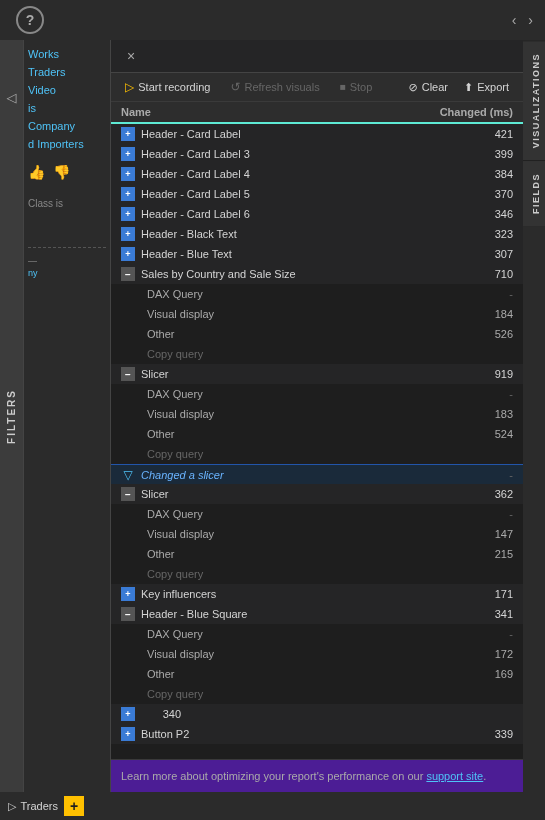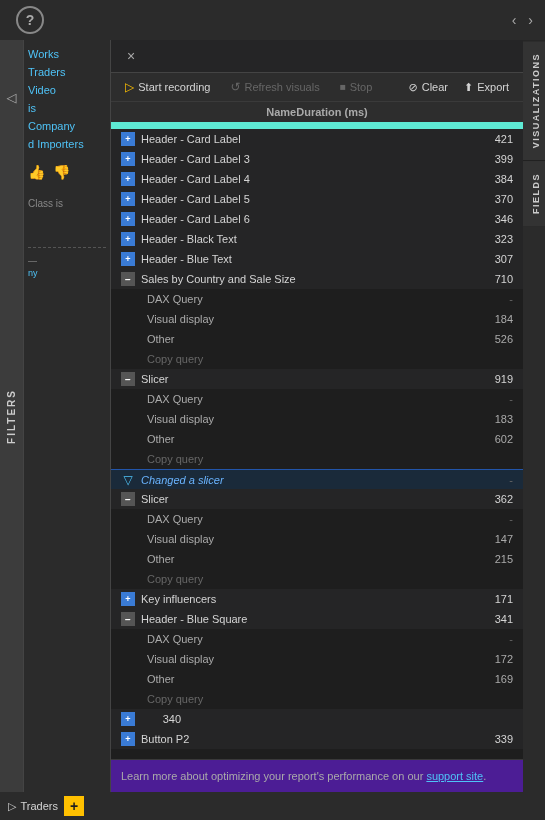--- a/index.html
+++ b/index.html
@@ -88,24 +88,24 @@
       gap: 4px;
       color: #d4d4d4;
       font-size: 11px;
       cursor: pointer;
       padding: 3px 6px;
     }
 
     .perf-list-header {
       display: flex;
       align-items: center;
-      justify-content: center;
+      justify-content: space-between;
       padding: 4px 10px;
       background: #2d2d2d;
-      border-bottom: 7px solid #5eead4;
+      border-bottom: 2px solid #5eead4;
       color: #aaa;
       font-size: 11px;
       font-weight: 600;
     }
 
     .perf-list {
       flex: 1;
       overflow-y: auto;
       overflow-x: hidden;
     }
@@ -441,21 +441,21 @@
           </div>
           <div class="action-btn">
             <span>⬆</span>
             <span>Export</span>
           </div>
         </div>
       </div>
 
       <div class="perf-list-header">
         <span>Name</span>
-        <span>Duration (ms)</span>
+        <span>Changed (ms)</span>
       </div>
 
       <div class="perf-list">
 
         <div class="list-item top-level">
           <span class="item-icon icon-plus">+</span>
           <span class="item-name">Header - Card Label</span>
           <span class="item-duration">421</span>
         </div>
 
@@ -526,21 +526,21 @@
         <div class="list-item child">
           <span class="item-name child-name">DAX Query</span>
           <span class="item-duration child-duration dash">-</span>
         </div>
         <div class="list-item child">
           <span class="item-name child-name">Visual display</span>
           <span class="item-duration child-duration">183</span>
         </div>
         <div class="list-item child">
           <span class="item-name child-name">Other</span>
-          <span class="item-duration child-duration">602</span>
+          <span class="item-duration child-duration">524</span>
         </div>
         <div class="list-item child">
           <span class="item-name copy-query child-name">Copy query</span>
           <span class="item-duration"></span>
         </div>
 
         <div class="list-item slicer-changed">
           <span class="item-icon icon-filter" style="color:#4fc3f7;font-size:12px;">▽</span>
           <span class="item-name changed-slicer">Changed a slicer</span>
           <span class="item-duration dash">-</span>

